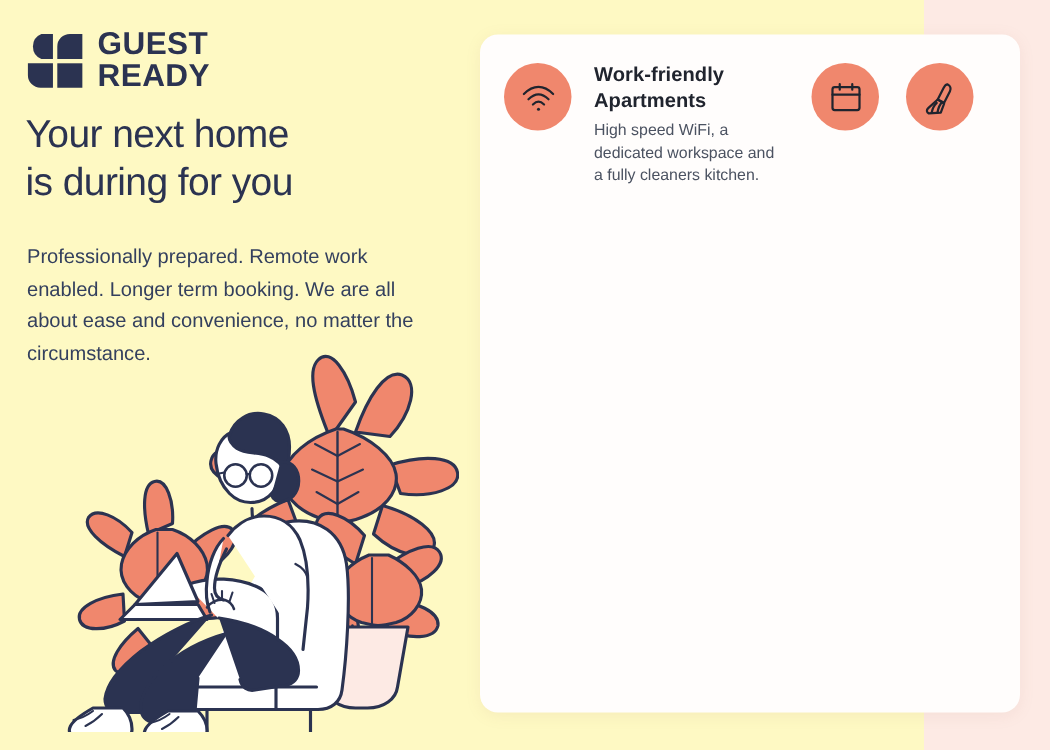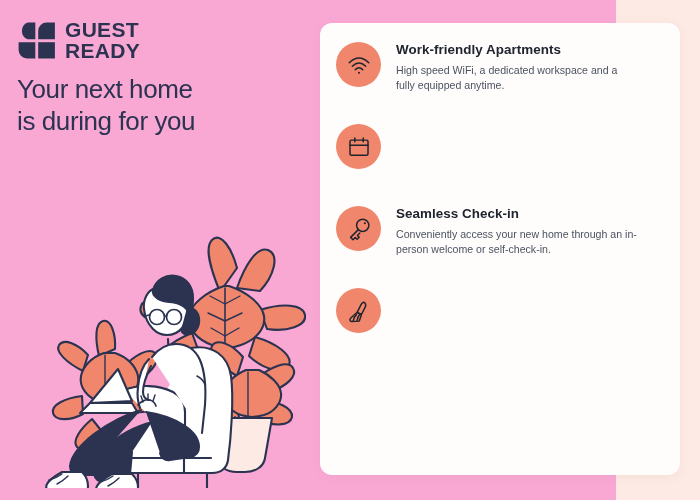--- a/index.html
+++ b/index.html
@@ -11,21 +11,21 @@
     width: 700px;
     height: 500px;
     overflow: hidden;
     font-family: "Liberation Sans", "DejaVu Sans", sans-serif;
     background: #fdeae4;
   }
   .page {
     position: relative;
     width: 616px;
     height: 500px;
-    background: #f9a8d4;
+    background: #fef9c3;
     box-sizing: border-box;
   }
 
   
   .left-col {
     position: absolute;
     left: 0;
     top: 0;
     width: 310px;
     height: 500px;
@@ -97,21 +97,21 @@
     width: 360px;
     height: 452px;
     background: #fffdfc;
     border-radius: 12px;
     box-shadow: 0 2px 10px rgba(180,130,120,0.10);
     box-sizing: border-box;
     padding: 18px 16px 18px 16px;
   }
   .feature-list {
     display: flex;
-    flex-direction: column;
+    flex-direction: row;
     justify-content: flex-start;
     gap: 18px;
     margin: 0;
     padding: 0;
     list-style: none;
   }
   .feature {
     display: flex;
     align-items: flex-start;
     gap: 15px;
@@ -170,20 +170,21 @@
         <span class="brand-word">GUEST</span>
         <span class="brand-word">READY</span>
       </span>
     </div>
 
     <h1 class="headline">
       <span class="hl-line">Your next home</span>
       <span class="hl-line">is during for you</span>
     </h1>
 
+    <p class="subtext">Professionally prepared. Remote work enabled. Longer term booking. We are all about ease and convenience, no matter the circumstance.</p>
 
     <div class="illustration">
       <svg viewBox="0 0 282 262" width="282" height="262" aria-hidden="true">
         <g fill="none" stroke="#2b3351" stroke-width="2.1" stroke-linecap="round" stroke-linejoin="round">
 
           <g>
             <path d="M196 66 c-9 -22 -16 -44 -8 -52 c9 -9 20 9 25 28 z" fill="#f0876d"></path>
             <path d="M213 62 c8 -23 20 -42 31 -38 c12 5 6 26 -8 41 z" fill="#f0876d"></path>
             <path d="M163 82 c-22 -9 -43 -12 -46 -2 c-4 11 14 19 35 19 z" fill="#f0876d"></path>
             <path d="M236 84 c22 -7 43 -6 45 5 c2 11 -18 17 -38 14 z" fill="#f0876d"></path>
@@ -268,47 +269,34 @@
         <span class="icon-badge">
           <svg viewBox="0 0 28 28" width="26" height="26" fill="none" stroke="#20242e" stroke-width="1.6" stroke-linecap="round">
             <path d="M3.5 11.5 C7 8 11 6.4 14 6.4 C17 6.4 21 8 24.5 11.5"></path>
             <path d="M6.8 15.3 C9.3 12.9 11.8 11.8 14 11.8 C16.2 11.8 18.7 12.9 21.2 15.3"></path>
             <path d="M10 19 C11.5 17.6 12.8 17 14 17 C15.2 17 16.5 17.6 18 19"></path>
             <circle cx="14" cy="22.4" r="1.1" fill="#20242e" stroke="none"></circle>
           </svg>
         </span>
         <span class="feature-text">
           <span class="feature-title" style="display:block">Work-friendly Apartments</span>
-          <span class="feature-desc" style="display:block">High speed WiFi, a dedicated workspace and a fully equipped anytime.</span>
+          <span class="feature-desc" style="display:block">High speed WiFi, a dedicated workspace and a fully cleaners kitchen.</span>
         </span>
       </li>
 
       <li class="feature">
         <span class="icon-badge">
           <svg viewBox="0 0 28 28" width="26" height="26" fill="none" stroke="#20242e" stroke-width="1.6" stroke-linecap="round" stroke-linejoin="round">
             <rect x="4.3" y="6.6" width="19.4" height="16.4" rx="1.6"></rect>
             <path d="M4.3 12 H23.7"></path>
             <path d="M9.5 4.4 V8.4 M18.5 4.4 V8.4"></path>
           </svg>
         </span>
       </li>
 
-      <li class="feature">
-        <span class="icon-badge">
-          <svg viewBox="0 0 28 28" width="26" height="26" fill="none" stroke="#20242e" stroke-width="1.6" stroke-linecap="round" stroke-linejoin="round">
-            <circle cx="18" cy="10" r="6.6"></circle>
-            <circle cx="20.3" cy="7.7" r="1.1" fill="#20242e" stroke="none"></circle>
-            <path d="M13.3 14.7 L5 23 l2.6 2.6 l2.4 -2.4 l1.9 1.9 l2.3 -2.3 l-1.9 -1.9 l2.6 -2.6"></path>
-          </svg>
-        </span>
-        <span class="feature-text">
-          <span class="feature-title" style="display:block">Seamless Check-in</span>
-          <span class="feature-desc" style="display:block">Conveniently access your new home through an in-person welcome or self-check-in.</span>
-        </span>
-      </li>
 
 
       <li class="feature">
         <span class="icon-badge">
           <svg viewBox="0 0 28 28" width="26" height="26" fill="none" stroke="#20242e" stroke-width="1.6" stroke-linecap="round" stroke-linejoin="round">
             <path d="M19.2 4.6 c1.8 0.8 2.6 3 1.6 5 l-4.2 8.2 l-4.6 -2.4 l4.2 -8.2 c1 -2 1.9 -2.8 3 -2.6 Z"></path>
             <path d="M12 15.4 L5.2 21.6 c-1.4 1.3 -1.3 3 0.4 3.8 l8.6 -0.5 l2.4 -6.5 Z"></path>
             <path d="M7.7 24.8 c0.6 -3 1.8 -5.3 3.6 -6.9 M11.9 24.6 c0.5 -3.2 1.6 -5.6 3.3 -7.3"></path>
           </svg>
         </span>

